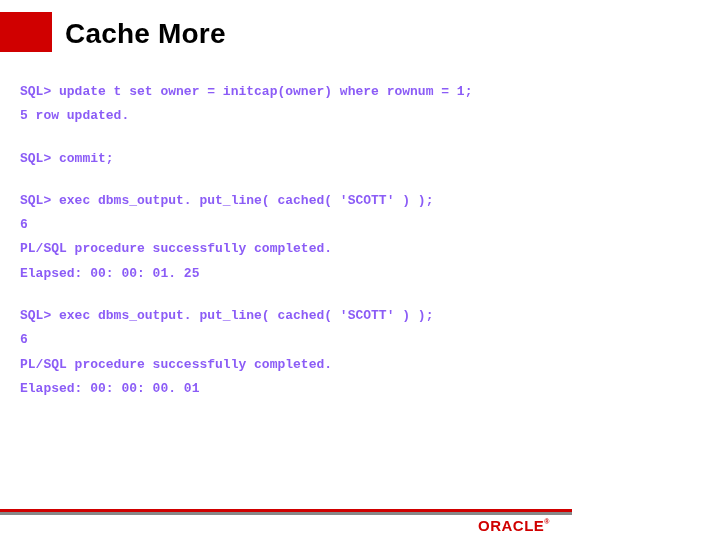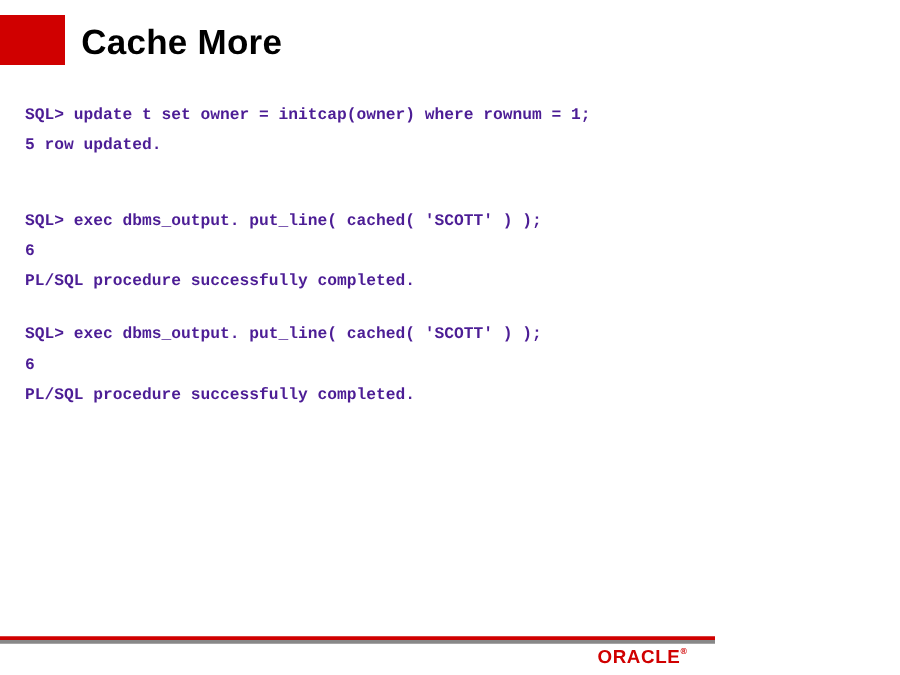--- a/index.html
+++ b/index.html
@@ -1,45 +1,48 @@
 <!DOCTYPE html>
 <html><head>
 <meta charset="utf-8">
 <style>
   * { margin: 0; padding: 0; box-sizing: border-box; }
   html, body { width: 720px; height: 540px; background: #fff; font-family: Arial, Helvetica, sans-serif; overflow: hidden; }
   .slide { position: relative; width: 572px; height: 540px; }
   .red-block { position: absolute; top: 12px; left: 0; width: 52px; height: 40px; background: #d00000; }
   .title { position: absolute; top: 18px; left: 65px; font-size: 28px; font-weight: 700; color: #000; letter-spacing: 0.2px; }
   .content { position: absolute; top: 85px; left: 20px; right: 20px; }
-  .code-line { font-family: "Courier New", Courier, monospace; font-size: 13px; color: #4c1d95; line-height: 1.1; margin-bottom: 10px; font-weight: 600; }
+  .code-line { font-family: "Courier New", Courier, monospace; font-size: 13px; color: #8b5cf6; line-height: 1.1; margin-bottom: 10px; font-weight: 600; }
   .gap { height: 18px; }
   .footer-band { position: absolute; left: 0; right: 0; bottom: 28px; height: 3px; background: #d00000; }
   .footer-band::after { content: ""; display: block; position: absolute; left: 0; right: 0; top: 3px; height: 3px; background: #888; }
   .logo { position: absolute; right: 22px; bottom: 6px; font-family: Arial, sans-serif; font-size: 15px; font-weight: 700; letter-spacing: 0.5px; color: #d00000; }
   .logo sup { font-size: 7px; vertical-align: top; position: relative; top: 1px; }
 </style>
 </head>
 <body>
 
 <div class="slide">
   <div class="red-block"></div>
   <div class="title">Cache More</div>
 
   <div class="content">
     <div class="code-line">SQL&gt; update t set owner = initcap(owner) where rownum = 1;</div>
     <div class="code-line">5 row updated.</div>
     <div class="gap"></div>
+    <div class="code-line">SQL&gt; commit;</div>
     <div class="gap"></div>
     <div class="code-line">SQL&gt; exec dbms_output. put_line( cached( 'SCOTT' ) );</div>
     <div class="code-line">6</div>
     <div class="code-line">PL/SQL procedure successfully completed.</div>
+    <div class="code-line">Elapsed: 00: 00: 01. 25</div>
     <div class="gap"></div>
     <div class="code-line">SQL&gt; exec dbms_output. put_line( cached( 'SCOTT' ) );</div>
     <div class="code-line">6</div>
     <div class="code-line">PL/SQL procedure successfully completed.</div>
+    <div class="code-line">Elapsed: 00: 00: 00. 01</div>
   </div>
 
   <div class="footer-band"></div>
   <div class="logo">
     <span>ORACLE</span><sup>®</sup>
   </div>
 </div>
 
 </body></html>

